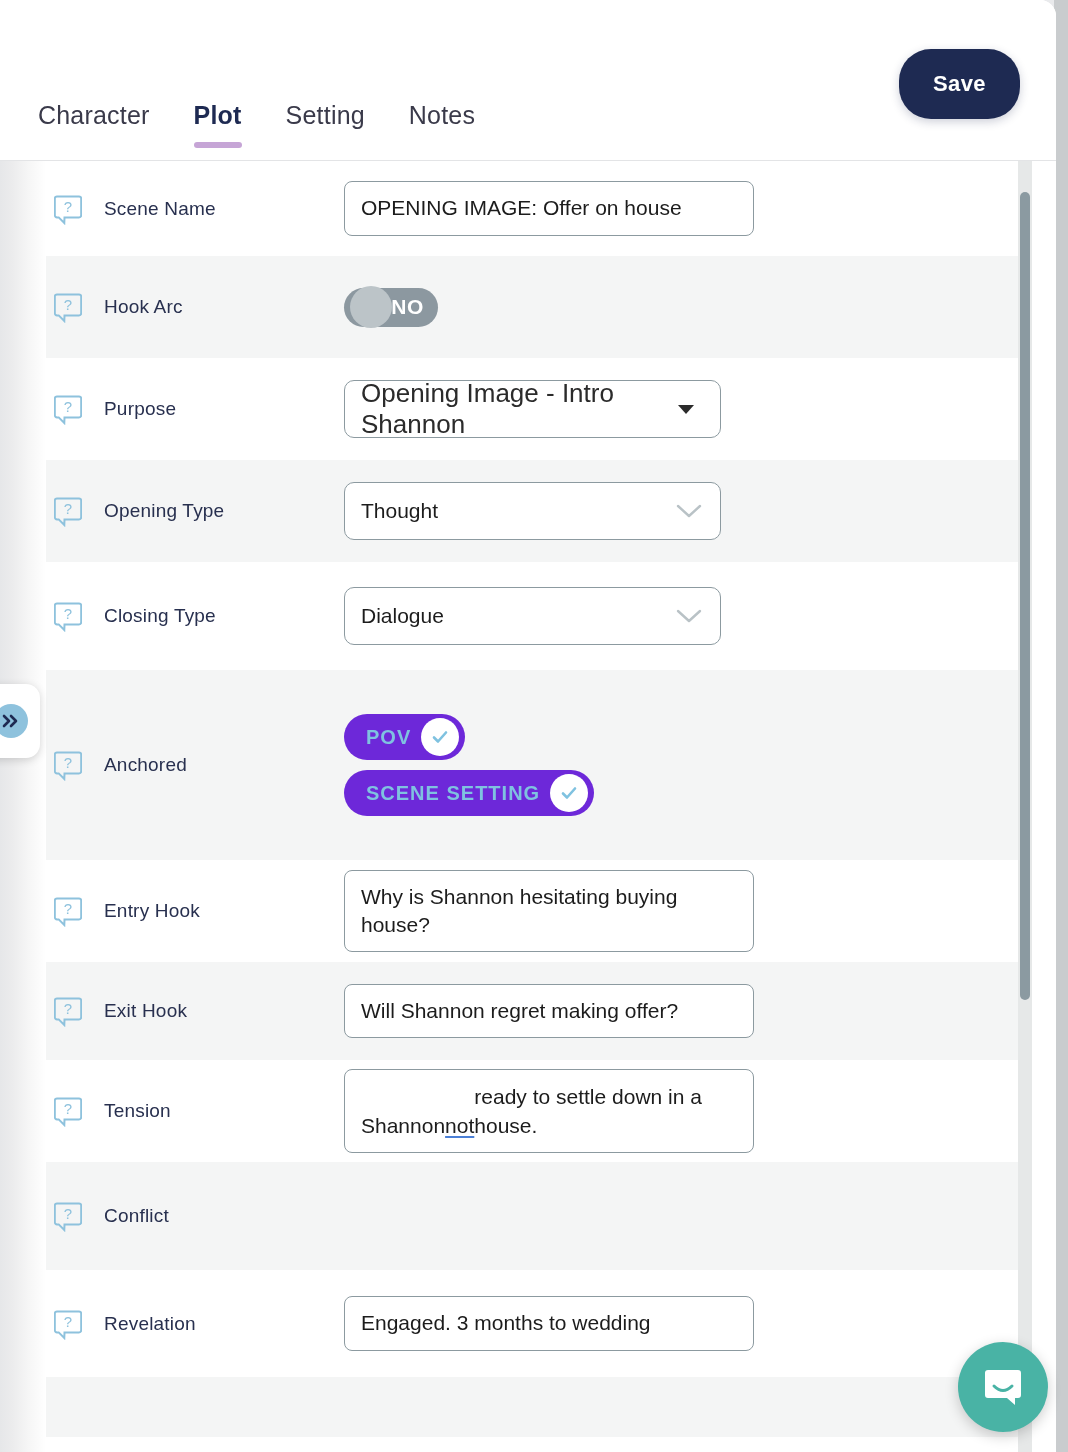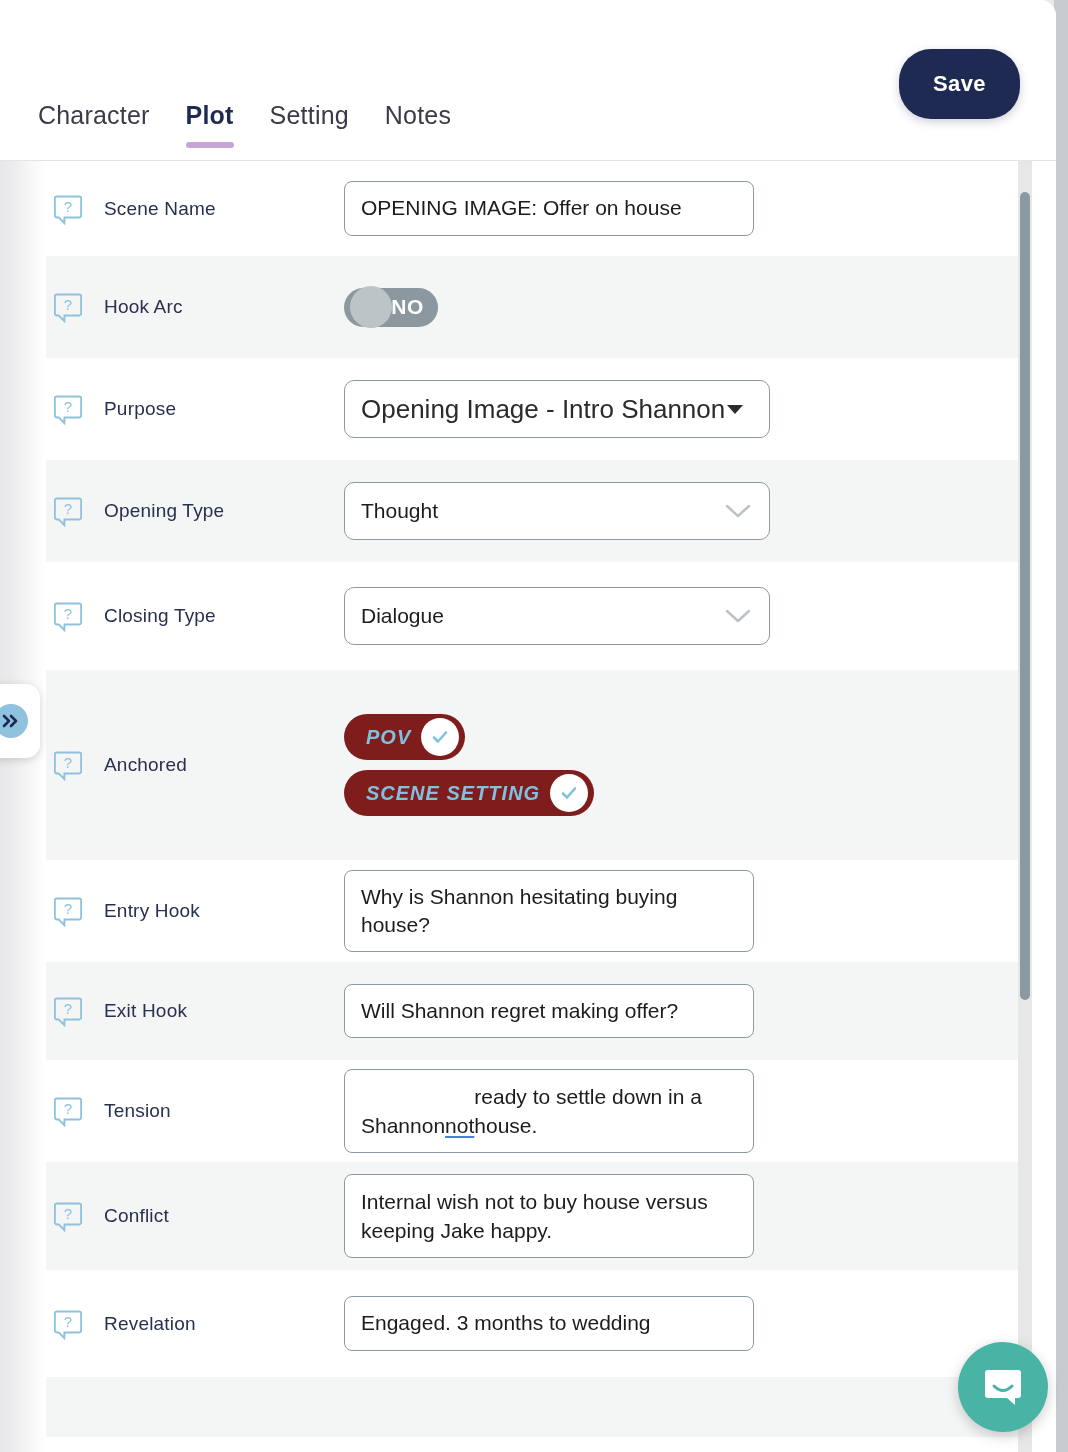--- a/index.html
+++ b/index.html
@@ -27,21 +27,21 @@
     background:linear-gradient(to right,#e6e7e9 0%,#ececed 28%,#f6f6f6 62%,#ffffff 100%);
     z-index:6;pointer-events:none;
   }
 
   
   .header{
     position:absolute;top:0;left:0;width:1056px;height:161px;
     background:#ffffff;border-bottom:1px solid #e3e4e6;box-sizing:border-box;
     z-index:8;
   }
-  .tabs{position:absolute;left:38px;bottom:0;display:flex;align-items:flex-end;gap:0;}
+  .tabs{position:absolute;left:38px;bottom:0;display:flex;align-items:flex-end;gap:8px;}
   .tab{
     position:relative;padding:0 18px 30px 18px;font-size:25px;color:#3a3a4a;
     cursor:pointer;letter-spacing:.2px;
   }
   .tab:first-child{padding-left:0;}
   .tab.active{color:#1e2a52;font-weight:bold;}
   .tab.active .ul{
     position:absolute;left:18px;right:18px;bottom:12px;height:6px;border-radius:3px;
     background:#c6a5d6;
   }
@@ -80,21 +80,21 @@
     box-sizing:border-box;width:410px;min-height:54px;
     border:1px solid #8c9aa0;border-radius:8px;background:#ffffff;
     padding:12px 16px;font-size:21px;color:#1c1c1c;line-height:1.35;
     display:flex;align-items:center;
   }
   .textbox.tall{min-height:74px;align-items:flex-end;padding-top:13px;}
   .textbox u{text-decoration:underline;text-decoration-color:#4a7fd6;
     text-underline-offset:3px;}
 
   .sel{
-    box-sizing:border-box;width:426px;height:58px;
+    box-sizing:border-box;width:377px;height:58px;
     border:1px solid #8c9aa0;border-radius:10px;background:#ffffff;
     display:flex;align-items:center;justify-content:space-between;
     padding:0 16px;cursor:pointer;
   }
   .sel .val{font-size:21px;color:#1c1c1c;}
   .sel.big{height:58px;}
   .sel.big .val{font-size:26px;color:#2b2b2b;}
   .caret-solid{
     width:0;height:0;border-left:8px solid transparent;border-right:8px solid transparent;
     border-top:9px solid #2b2b2b;margin-right:10px;
@@ -111,23 +111,22 @@
   }
   .toggle .tlabel{
     position:absolute;right:14px;top:50%;transform:translateY(-50%);
     color:#ffffff;font-weight:bold;font-size:21px;letter-spacing:.6px;
   }
 
   
   .pills{display:flex;flex-direction:column;gap:10px;}
   .pill{
     display:inline-flex;align-items:center;align-self:flex-start;
-    background:#7f1d1d;border-radius:30px;height:46px;padding:0 6px 0 22px;
+    background:#6d28d9;border-radius:30px;height:46px;padding:0 6px 0 22px;
     cursor:pointer;
-    font-style:italic;
   }
   .pill .ptxt{
     color:#7fc2e0;font-weight:bold;font-size:20px;letter-spacing:1px;margin-right:10px;
   }
   .pill .pcheck{
     width:38px;height:38px;border-radius:50%;background:#ffffff;
     display:flex;align-items:center;justify-content:center;flex:0 0 38px;
   }
 
   
@@ -329,23 +328,20 @@
             </div>
           </div>
           <div class="row grey" style="height:108px">
             <span class="qicon">
               <svg width="28" height="30" viewBox="0 0 28 30" aria-hidden="true">
                 <path d="M3 1.4 h22 a2.2 2.2 0 0 1 2.2 2.2 v16.6 a2.2 2.2 0 0 1 -2.2 2.2 h-14.5 l-0.2 5.6 l-5.6 -5.6 h-1.7 a2.2 2.2 0 0 1 -2.2 -2.2 v-16.6 a2.2 2.2 0 0 1 2.2 -2.2 z" fill="none" stroke="#8ec2dd" stroke-width="2"></path>
                 <text x="14" y="17" font-size="15" fill="#8ec2dd" text-anchor="middle" font-family="Liberation Sans, sans-serif">?</text>
               </svg>
             </span>
             <div class="label">Conflict</div>
-            <div class="field">
-              <div class="textbox tall">Internal wish not to buy house versus keeping Jake happy.</div>
-            </div>
           </div>
           <div class="row white" style="height:107px">
             <span class="qicon">
               <svg width="28" height="30" viewBox="0 0 28 30" aria-hidden="true">
                 <path d="M3 1.4 h22 a2.2 2.2 0 0 1 2.2 2.2 v16.6 a2.2 2.2 0 0 1 -2.2 2.2 h-14.5 l-0.2 5.6 l-5.6 -5.6 h-1.7 a2.2 2.2 0 0 1 -2.2 -2.2 v-16.6 a2.2 2.2 0 0 1 2.2 -2.2 z" fill="none" stroke="#8ec2dd" stroke-width="2"></path>
                 <text x="14" y="17" font-size="15" fill="#8ec2dd" text-anchor="middle" font-family="Liberation Sans, sans-serif">?</text>
               </svg>
             </span>
             <div class="label">Revelation</div>
             <div class="field">

